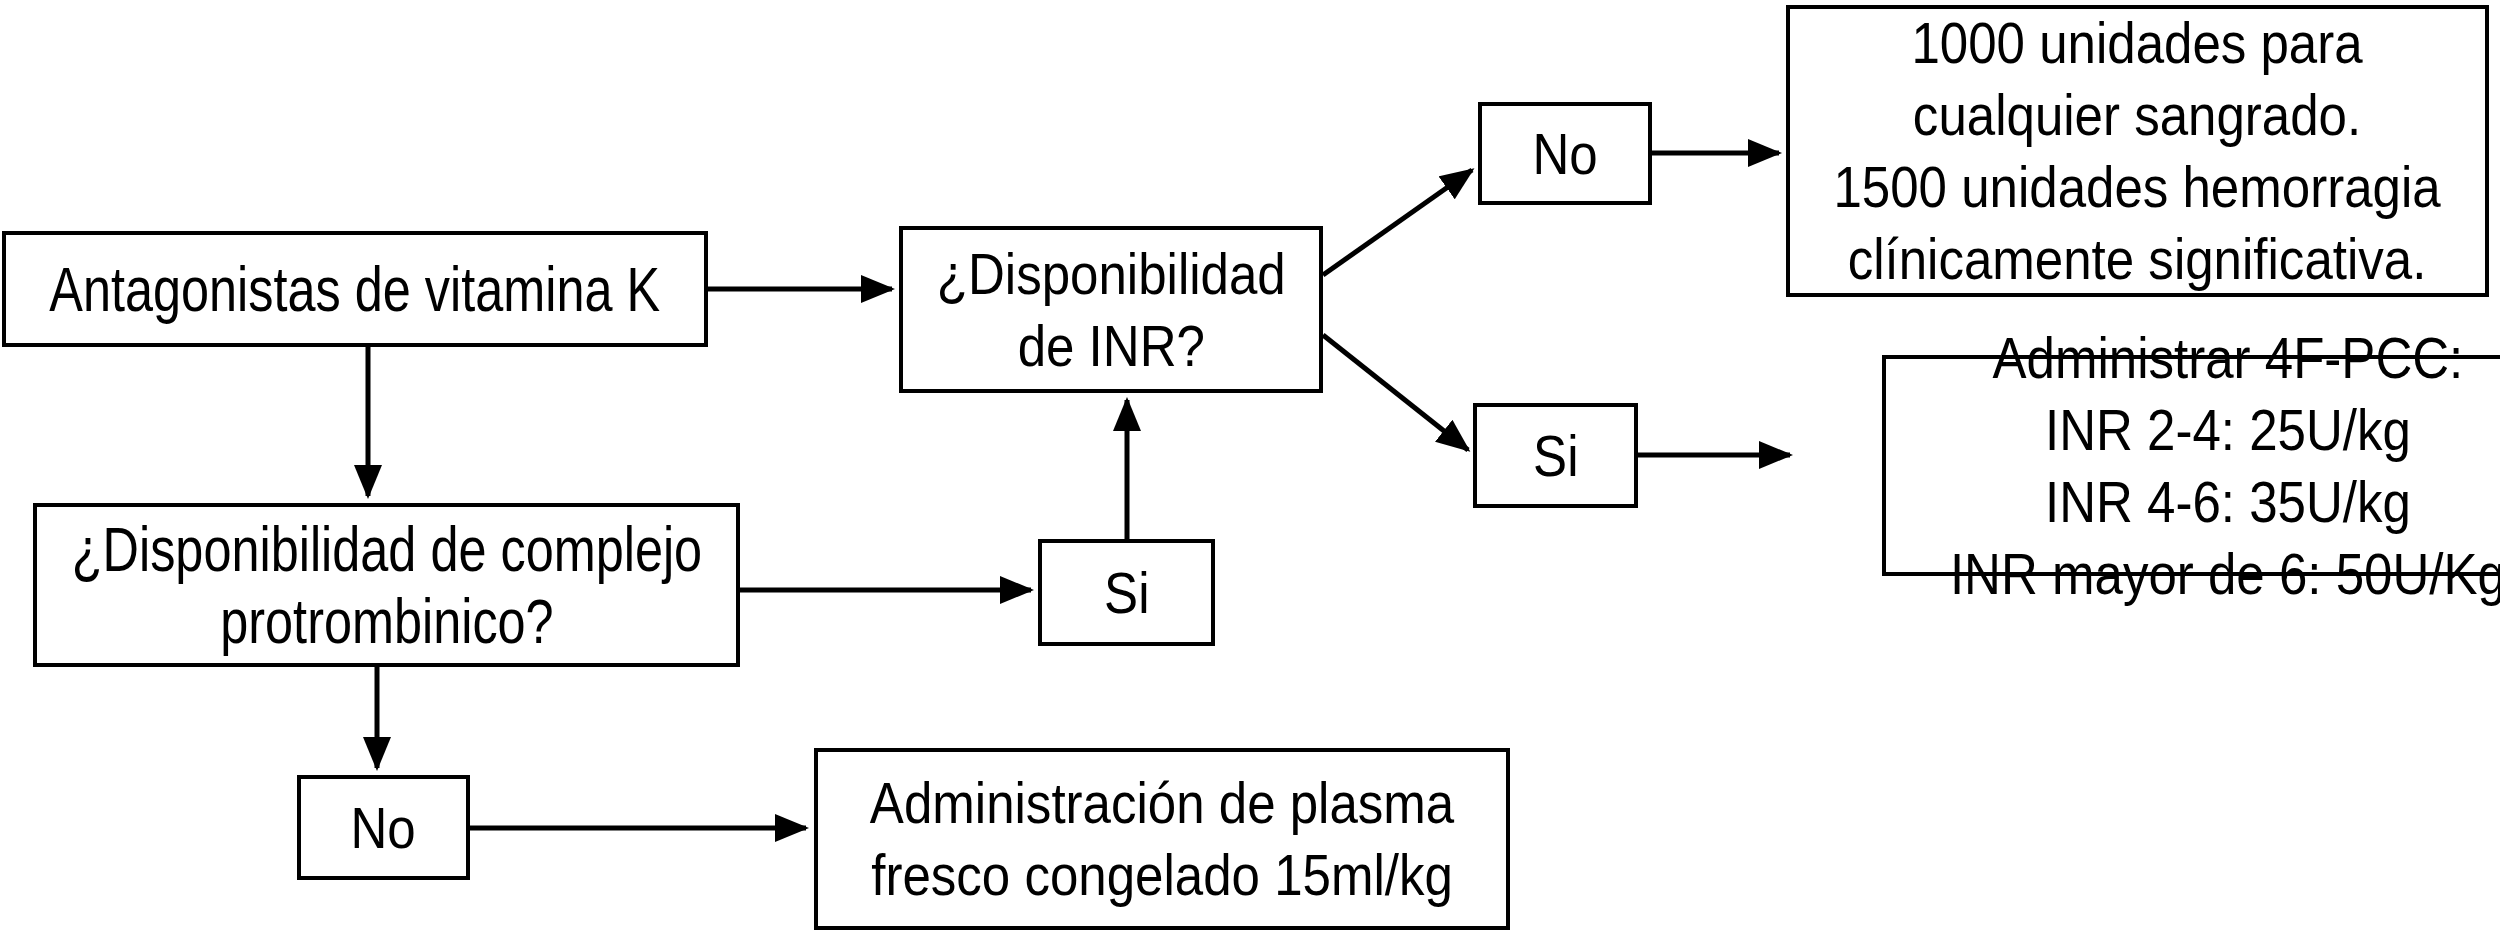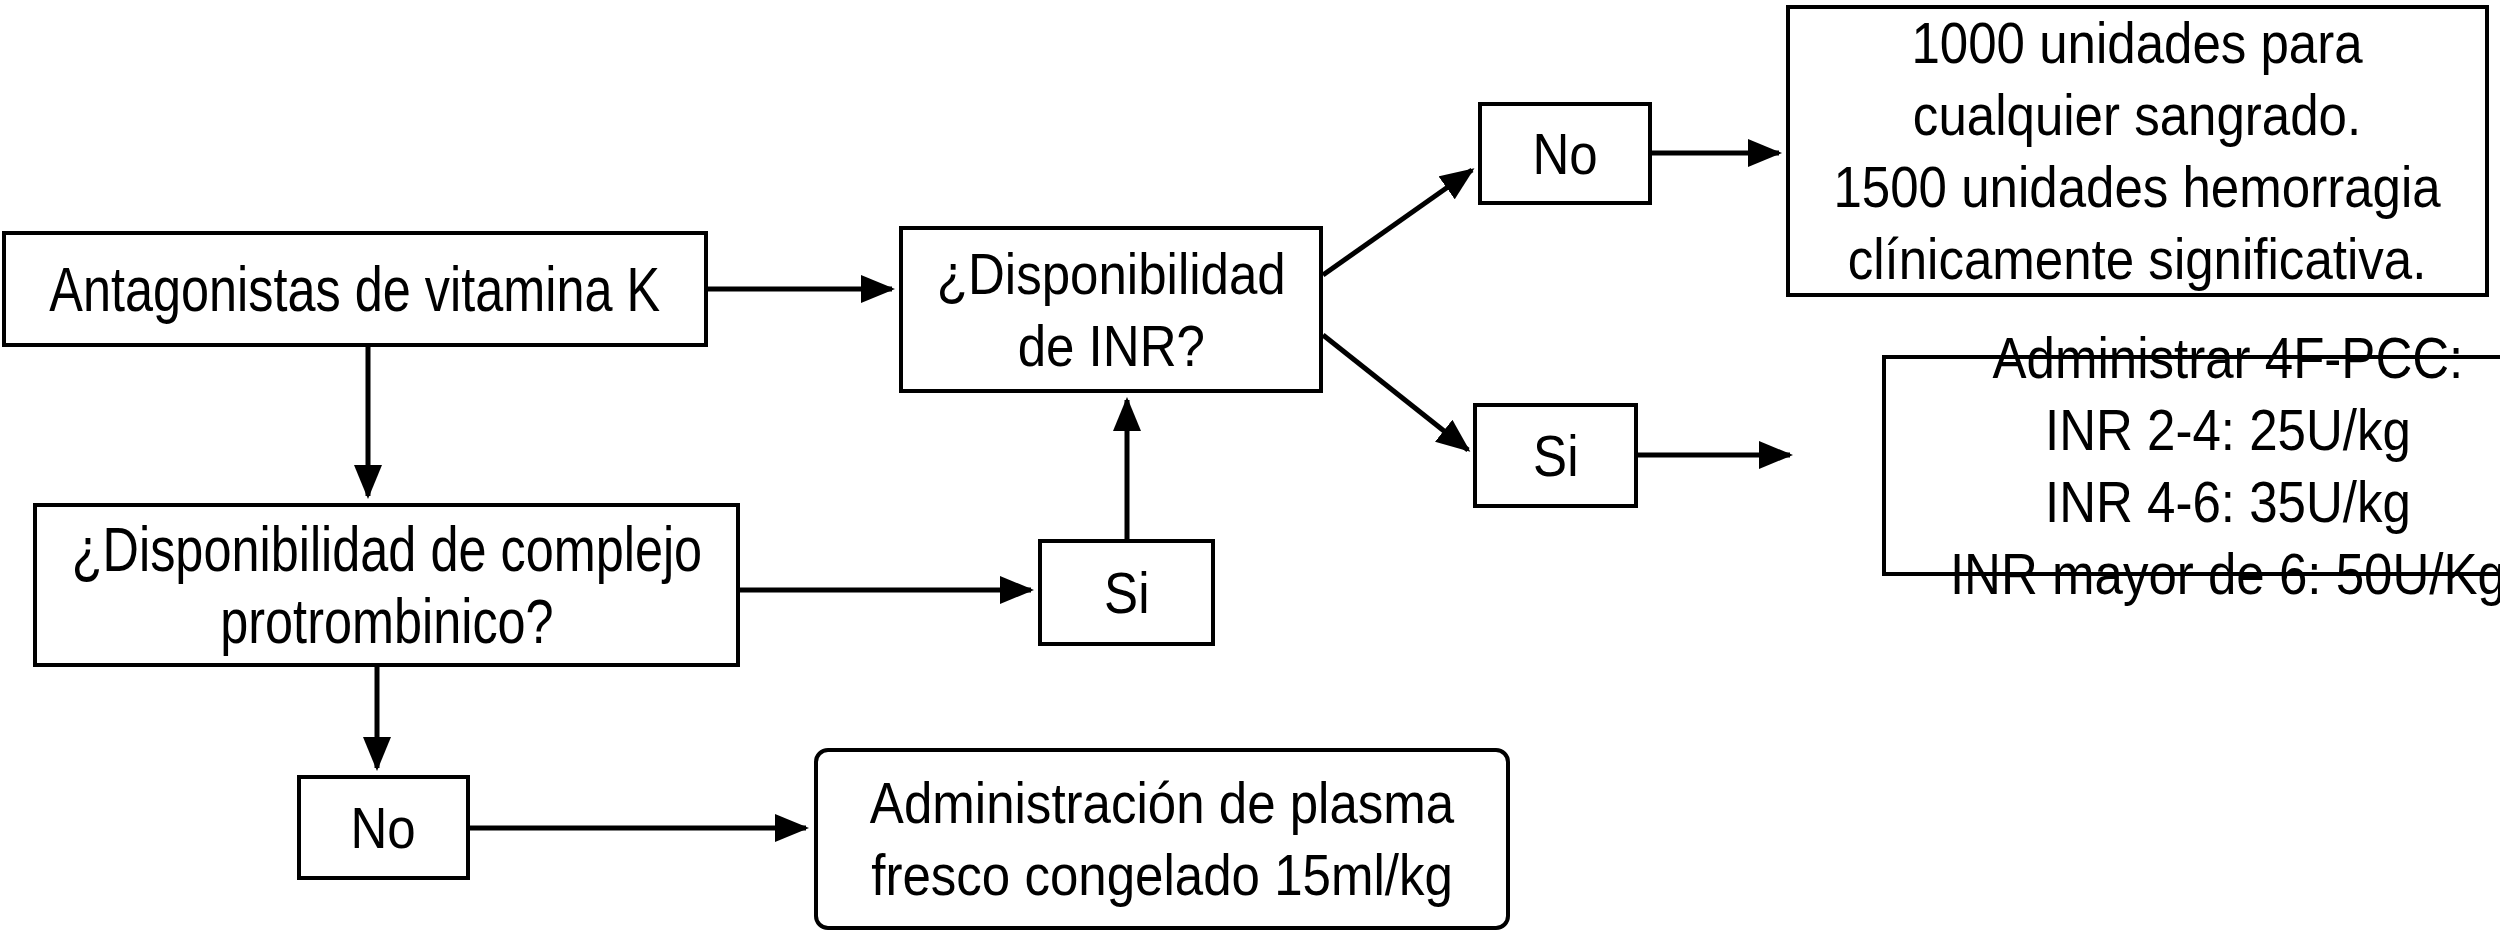--- a/index.html
+++ b/index.html
@@ -127,20 +127,20 @@
       <div>Si</div>
     </div>
   </div>
 
   <div class="box" style="left:297px; top:775px; width:173px; height:105px;">
     <div class="box-label">
       <div>No</div>
     </div>
   </div>
 
-  <div class="box" style="left:814px; top:748px; width:696px; height:182px;border-radius:14px;">
+  <div class="box" style="left:814px; top:748px; width:696px; height:182px;">
     <div class="box-label">
       <div>Administración de plasma</div>
       <div>fresco congelado 15ml/kg</div>
     </div>
   </div>
 
 </div>
 
 </body></html>

